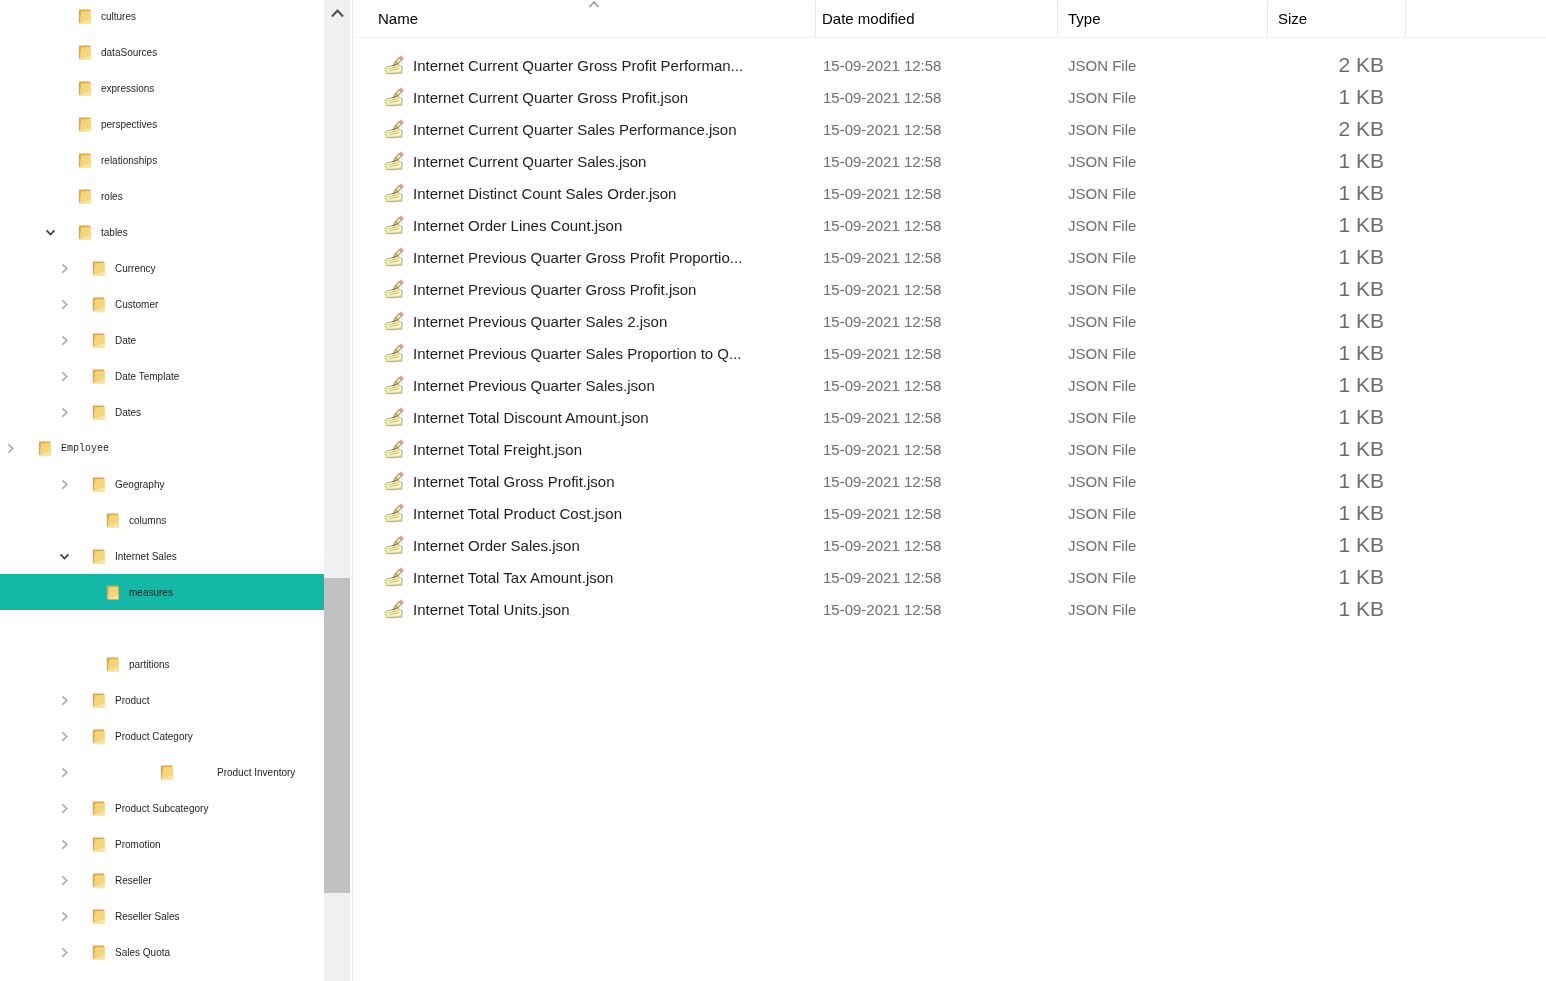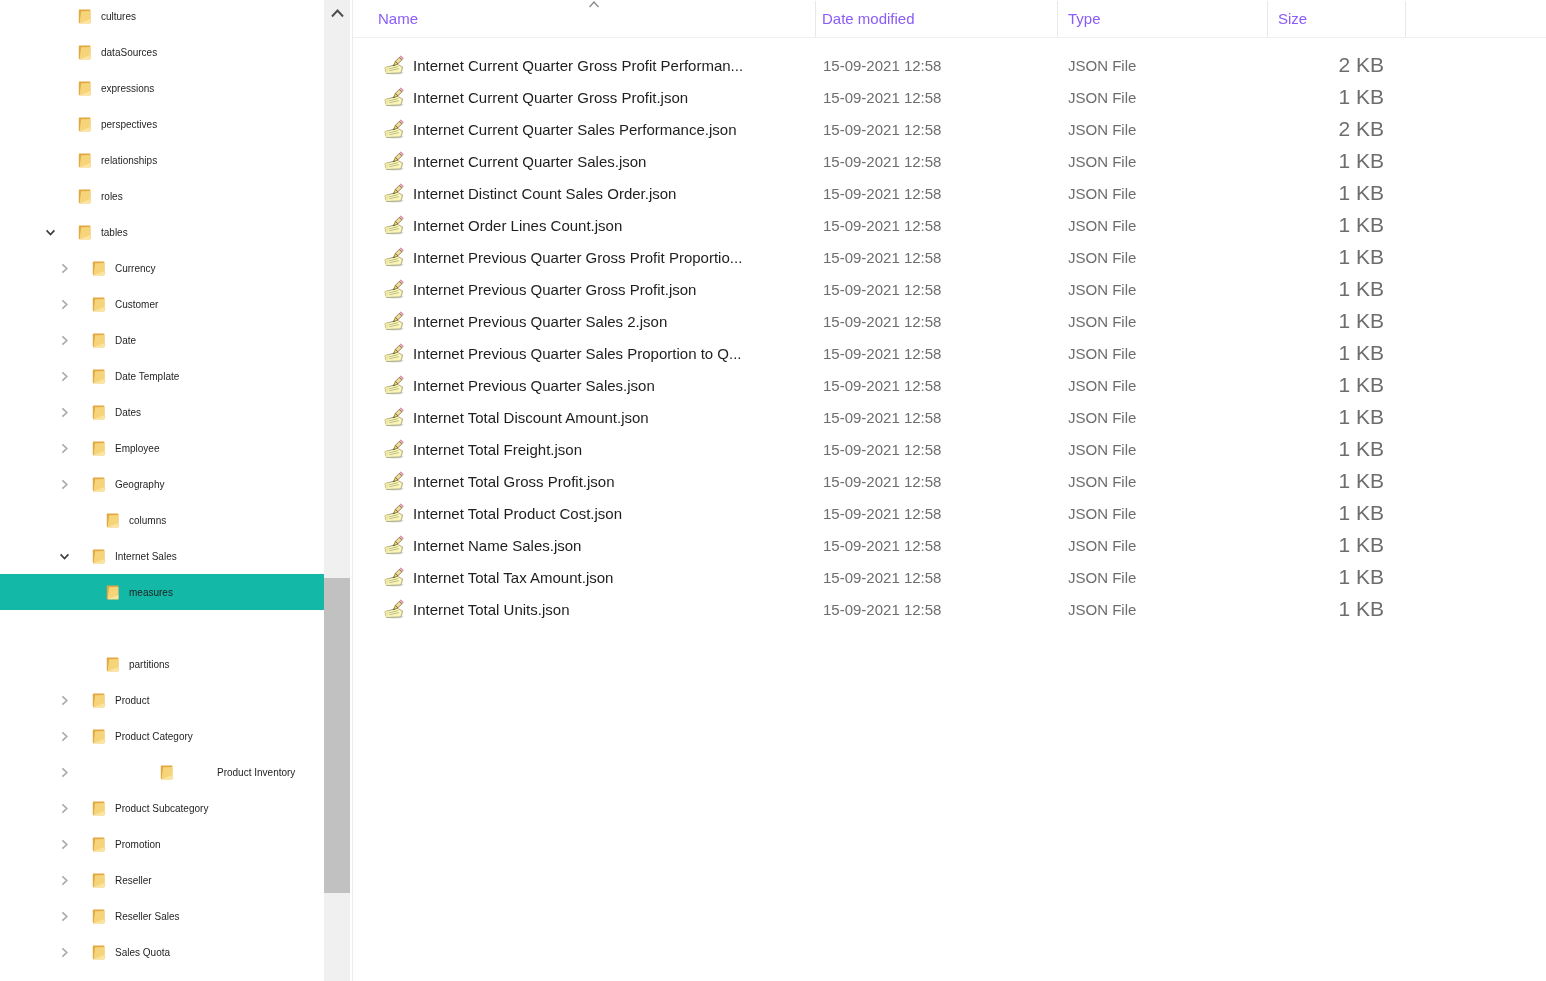--- a/index.html
+++ b/index.html
@@ -21,21 +21,21 @@
   .scroll-up-btn{position:absolute;left:0;top:2px;width:26px;height:22px;
                  display:flex;align-items:center;justify-content:center;}
   .tree-scroll-thumb{position:absolute;left:0;top:578px;width:26px;height:315px;background:#c1c1c1;}
 
   .pane-divider{position:absolute;left:352px;top:0;width:1px;height:981px;background:#ececec;}
 
   
   .file-pane{position:absolute;left:353px;top:0;width:1193px;height:981px;background:#fff;}
   .list-header{position:absolute;left:0;top:0;width:100%;height:37px;border-bottom:1px solid #f0f0f0;}
   .col-h{position:absolute;top:0;height:37px;display:flex;align-items:center;
-         font-size:15px;color:#8b5cf6;white-space:nowrap;}
+         font-size:15px;color:#000000;white-space:nowrap;}
   .h-name{left:25px;}
   .h-date{left:469px;}
   .h-type{left:715px;}
   .h-size{left:925px;}
   .h-sep{position:absolute;top:1px;width:1px;height:36px;background:#e8e8e8;}
   .sep1{left:462px;} .sep2{left:704px;} .sep3{left:914px;} .sep4{left:1052px;}
   .sort-caret{position:absolute;left:234px;top:0px;width:14px;height:9px;}
 
   .rows{position:absolute;left:0;top:49px;width:100%;}
   .file-row{height:32px;display:flex;align-items:center;cursor:default;}
@@ -218,21 +218,21 @@
           <span class="gap1"></span>
           <span class="folder-box">
             <svg width="19" height="19" viewBox="0 0 20 20">
               <rect x="4" y="2.6" width="12.2" height="14.4" rx="0.6" fill="#e2a83f"></rect>
               <path d="M6.4 4.6 L16.2 4.3 L16.2 17 L4.9 17 Z" fill="#f6d479"></path>
               <path d="M4.9 17 L16.2 17 L16.2 12.6 Z" fill="#fbe49d"></path>
             </svg>
           </span>
           <span class="tree-label">Dates</span>
         </div>
-        <div class="tree-item" style="padding-left: 54px;">
+        <div class="tree-item" style=" font-family: Liberation Mono, monospace;">
           <span class="chev-box">
             <svg width="13" height="13" viewBox="0 0 13 13">
               <path d="M4.4 2.4 L8.8 6.5 L4.4 10.6" fill="none" stroke="#a6a6a6" stroke-width="1.5"></path>
             </svg>
           </span>
           <span class="gap1"></span>
           <span class="folder-box">
             <svg width="19" height="19" viewBox="0 0 20 20">
               <rect x="4" y="2.6" width="12.2" height="14.4" rx="0.6" fill="#e2a83f"></rect>
               <path d="M6.4 4.6 L16.2 4.3 L16.2 17 L4.9 17 Z" fill="#f6d479"></path>
@@ -817,21 +817,21 @@
                 <polygon points="2,13.2 15,9.6 20.6,12.8 18.8,18.8 3.6,19.4" fill="#fbf6b2" stroke="#8e8e70" stroke-width="0.8"></polygon>
                 <polygon points="2,13.2 6,12.4 4.4,19.2 3.6,19.4" fill="#efe79a"></polygon>
                 <line x1="6" y1="14.6" x2="15.6" y2="12.2" stroke="#a9a98f" stroke-width="0.8"></line>
                 <line x1="6.4" y1="16.6" x2="16.4" y2="14.2" stroke="#a9a98f" stroke-width="0.8"></line>
                 <polygon points="17,2.6 18.8,0.9 21.4,3.5 19.6,5.2" fill="#edaab6" stroke="#b97a86" stroke-width="0.7"></polygon>
                 <polygon points="13,6.6 17,2.6 19.6,5.2 15.6,9.2" fill="#f0dfa4" stroke="#77622c" stroke-width="0.8"></polygon>
                 <polygon points="13,6.6 15.6,9.2 10.6,11.4" fill="#e8c977" stroke="#77622c" stroke-width="0.7"></polygon>
                 <polygon points="11.6,10.2 10.6,11.4 12.3,10.9" fill="#3a3a3a"></polygon>
               </svg>
             </span>
-            <span class="fname">Internet Name Sales.json</span>
+            <span class="fname">Internet Order Sales.json</span>
           </div>
           <div class="cell-date">15-09-2021 12:58</div>
           <div class="cell-type">JSON File</div>
           <div class="cell-size">1 KB</div>
         </div>
         <div class="file-row">
           <div class="cell-name">
             <span class="file-icon-box">
               <svg width="22" height="21" viewBox="0 0 23 22">
                 <ellipse cx="13" cy="18.7" rx="8.5" ry="1.8" fill="#e2e2e2"></ellipse>

